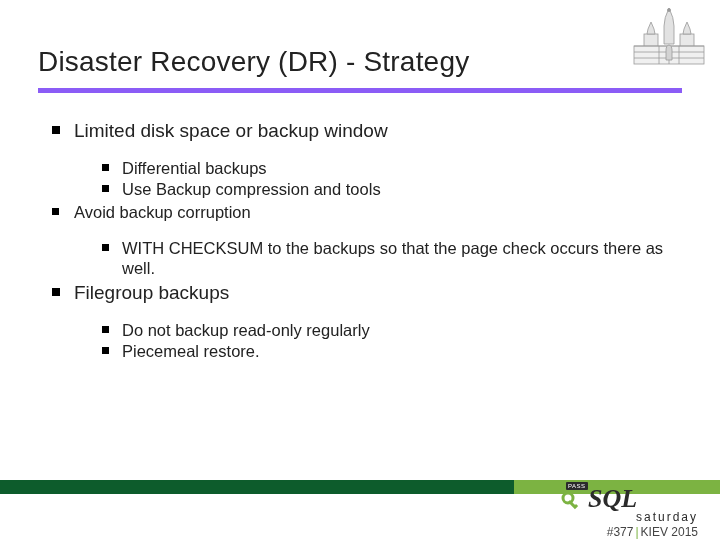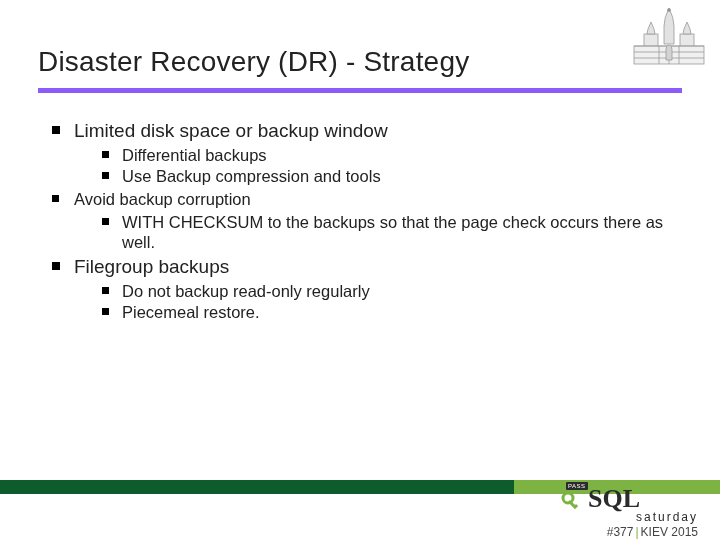--- a/index.html
+++ b/index.html
@@ -56,21 +56,21 @@
     font-size: 16.5px;
   }
   ul.level1 > li.smaller::before {
     top: 6px;
     width: 7px;
     height: 7px;
   }
   ul.level2 {
     list-style: none;
     padding-left: 28px;
-    margin-top: 2px;
+    margin-top: 15px;
     margin-bottom: 2px;
   }
   ul.level2 > li {
     position: relative;
     padding-left: 20px;
     font-size: 16.5px;
     line-height: 1.25;
     margin-bottom: 1px;
   }
   ul.level2 > li::before {
@@ -95,20 +95,21 @@
   .footer-logo {
     position: absolute;
     right: 22px;
     bottom: 6px;
     width: 140px;
     height: 50px;
   }
   .footer-logo .sql {
     font-family: Georgia, "Times New Roman", serif;
     font-weight: 700;
+    font-style: italic;
     font-size: 26px;
     color: #2b2b2b;
   }
   .footer-logo .sat {
     font-family: Arial, sans-serif;
     font-weight: 400;
     font-size: 12px;
     letter-spacing: 2px;
     color: #2b2b2b;
     display: block;

